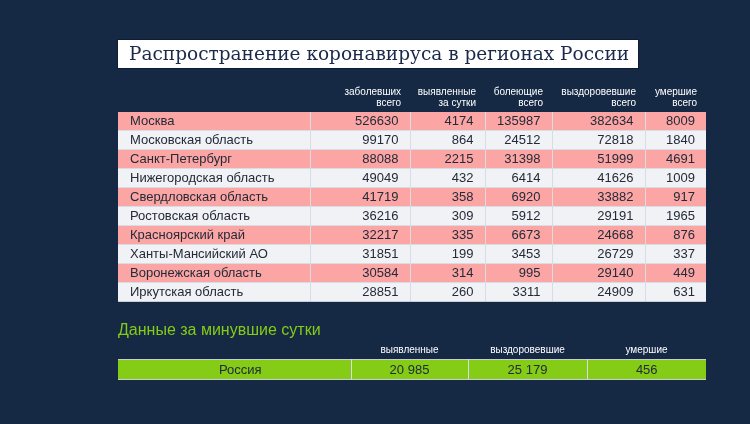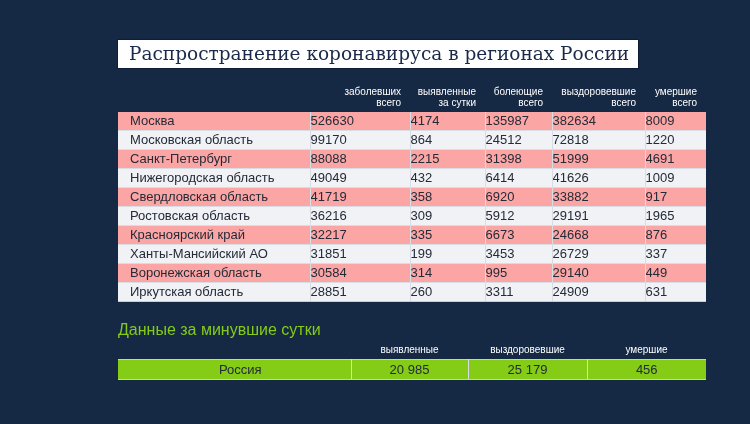--- a/index.html
+++ b/index.html
@@ -59,21 +59,21 @@
     padding: 0;
     border-bottom: 1px solid #d9dce2;
     border-right: 1px solid #d9dce2;
     overflow: hidden;
     white-space: nowrap;
   }
   table.main-table tbody td:last-child { border-right: none; }
   table.main-table tbody tr:nth-child(even) td { background: #f0f2f6; }
   table.main-table tbody tr:last-child td { border-bottom: 1px solid #c9ccd2; }
   td.region { text-align: left; padding-left: 12px !important; }
-  td.num { padding-right: 11px !important; }
+  td.num { text-align: right; padding-right: 11px !important; }
 
   
   .daily-heading {
     position: absolute;
     left: 118px;
     top: 321px;
     color: #84cc16;
     font-size: 16px;
     font-weight: normal;
   }
@@ -142,21 +142,21 @@
       <td class="num">135987</td>
       <td class="num">382634</td>
       <td class="num">8009</td>
     </tr>
     <tr>
       <td class="region">Московская область</td>
       <td class="num">99170</td>
       <td class="num">864</td>
       <td class="num">24512</td>
       <td class="num">72818</td>
-      <td class="num">1220</td>
+      <td class="num">1840</td>
     </tr>
     <tr>
       <td class="region">Санкт-Петербург</td>
       <td class="num">88088</td>
       <td class="num">2215</td>
       <td class="num">31398</td>
       <td class="num">51999</td>
       <td class="num">4691</td>
     </tr>
     <tr>

